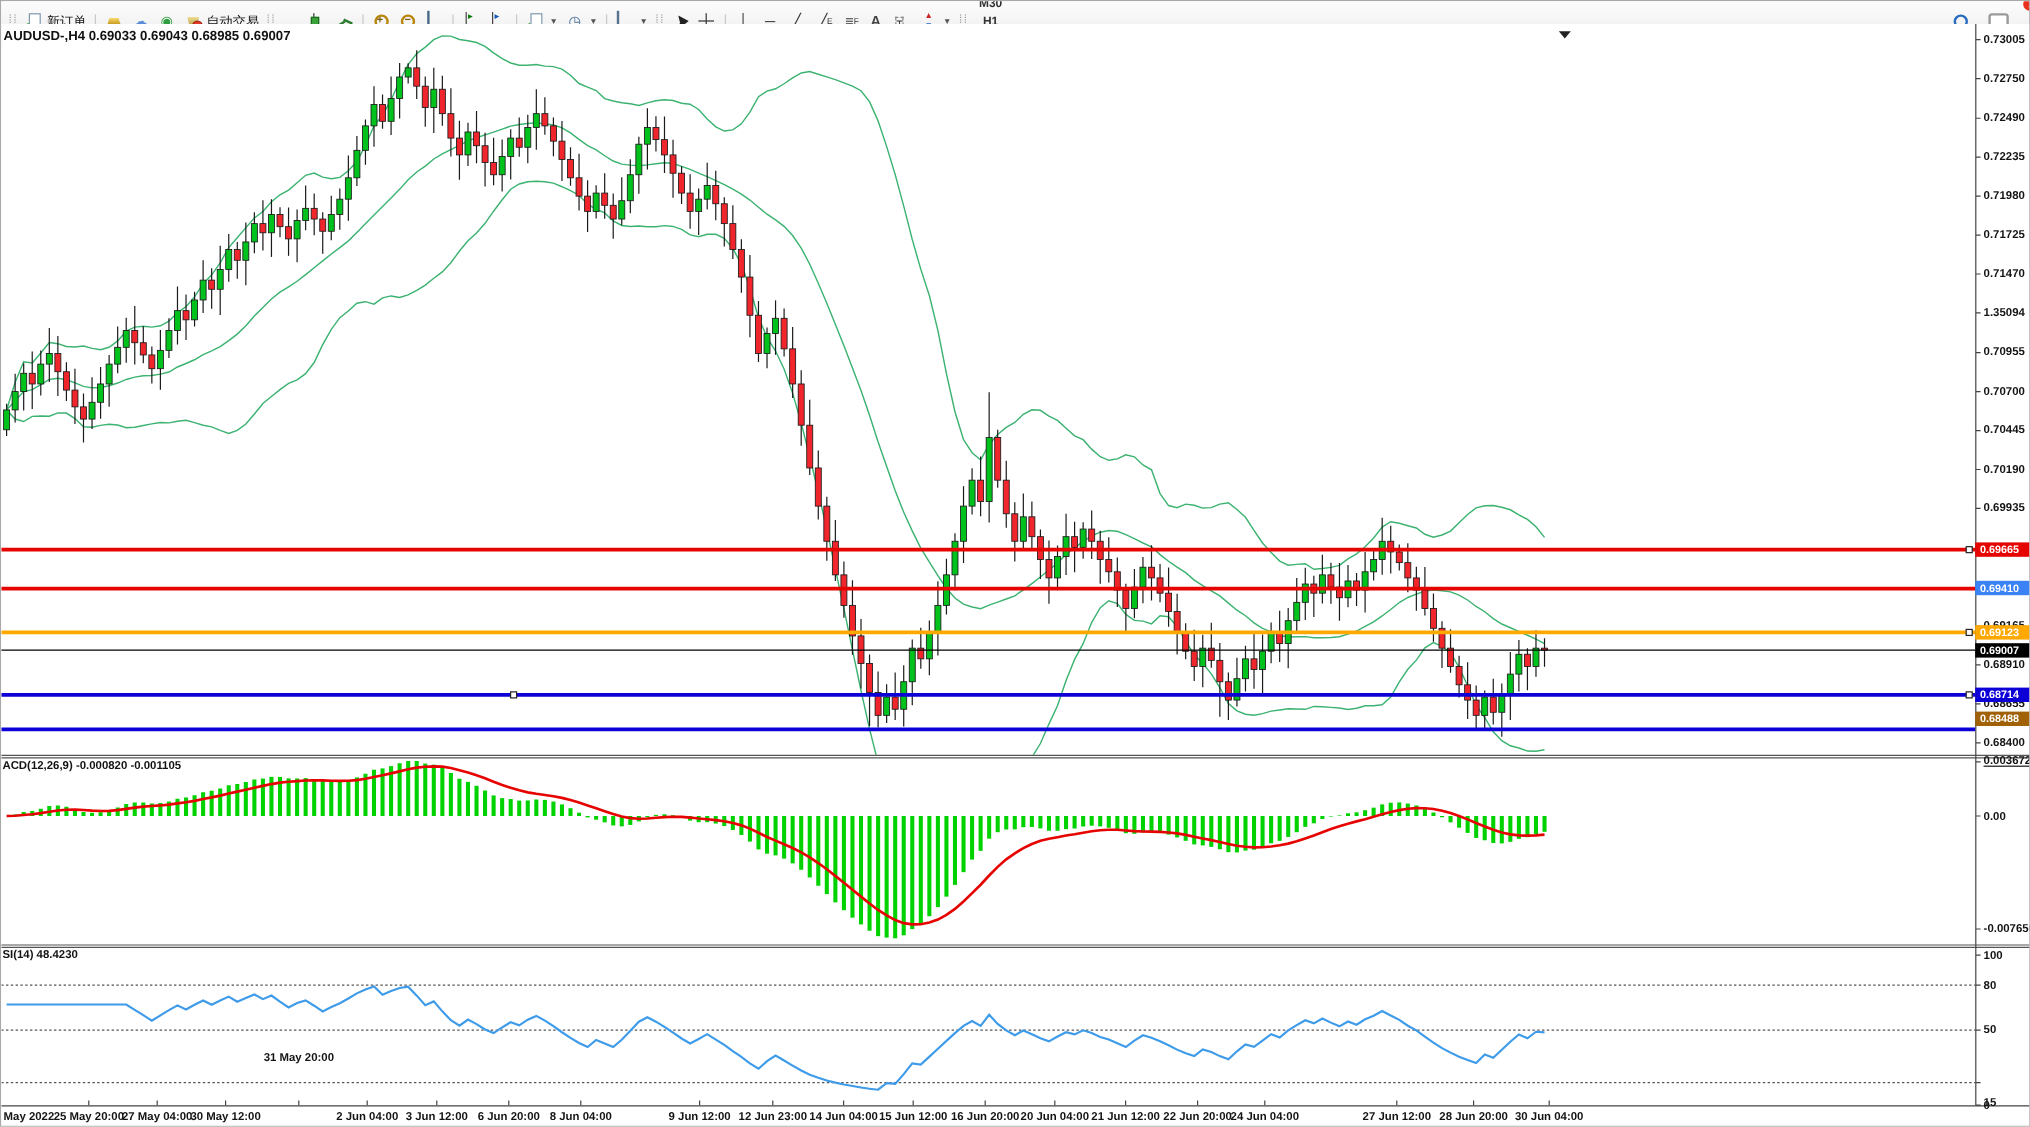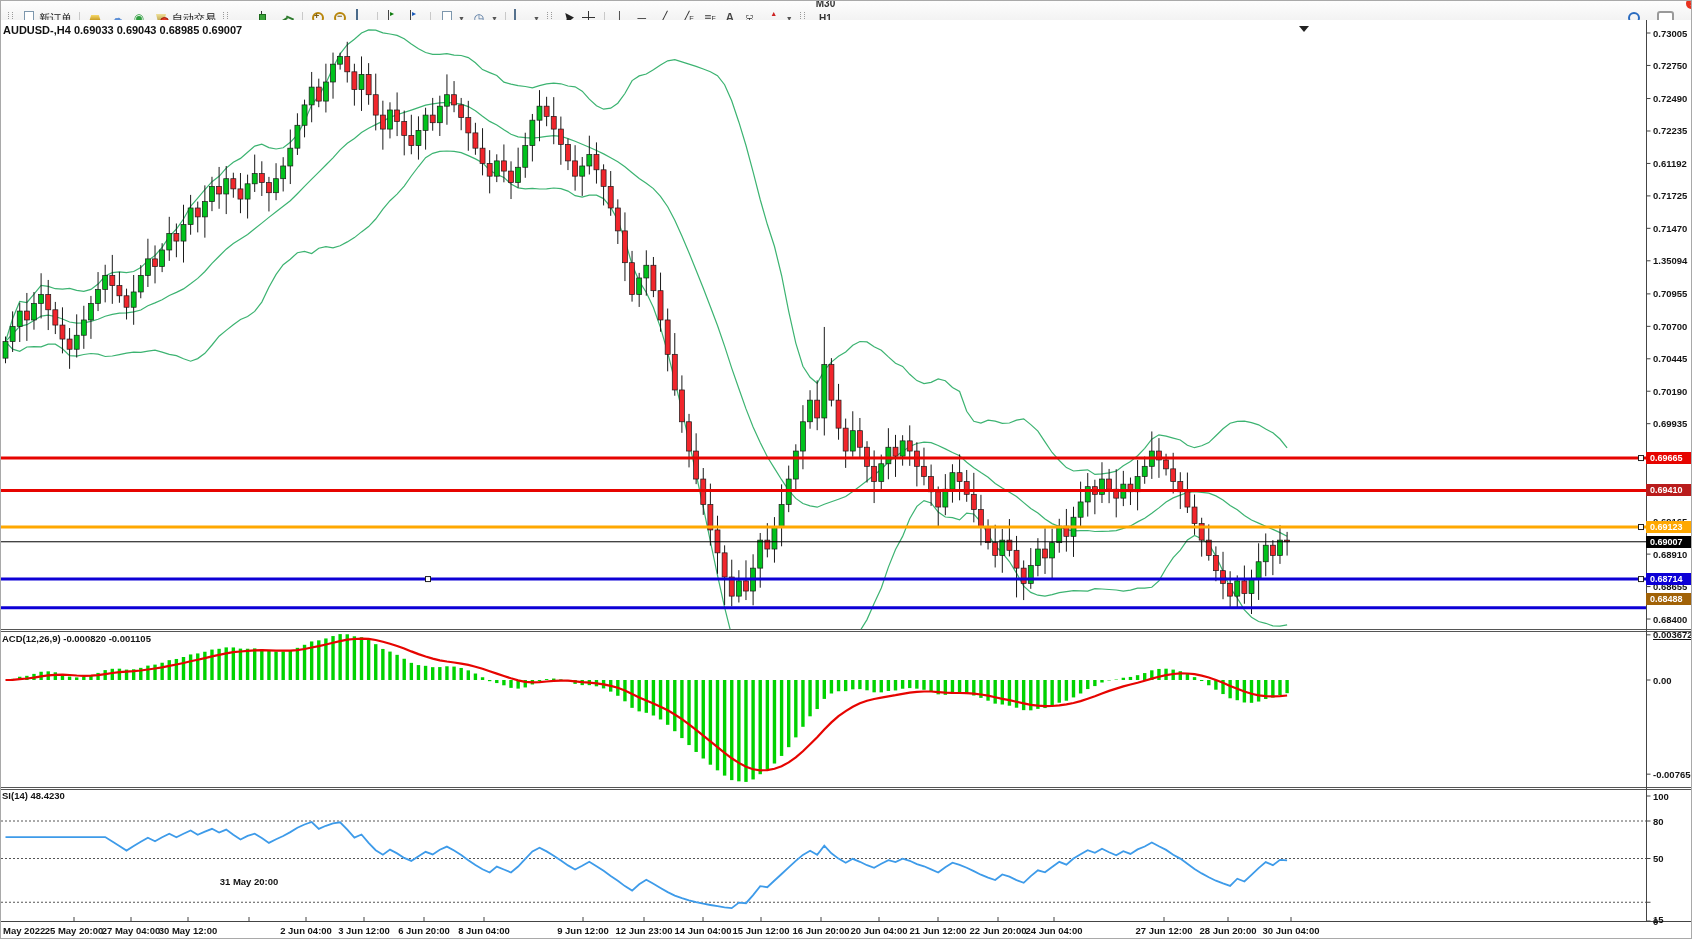--- a/index.html
+++ b/index.html
@@ -830,21 +830,21 @@
         <line x1="1290" y1="897" x2="1290" y2="901" stroke="#444"></line>
       </svg>
     <div id="overlay">
       <div id="title">AUDUSD-,H4  0.69033 0.69043 0.68985 0.69007</div>
       <div class="paneLbl" style="left:1px;top:613px;">ACD(12,26,9) -0.000820 -0.001105</div>
       <div class="paneLbl" style="left:1px;top:770px;">SI(14) 48.4230</div>
     <div class="axlbl" style="left: 1652px; top: 7.5px;">0.73005</div>
         <div class="axlbl" style="left: 1652px; top: 39.951px;">0.72750</div>
         <div class="axlbl" style="left: 1652px; top: 73.0383px;">0.72490</div>
         <div class="axlbl" style="left: 1652px; top: 105.489px;">0.72235</div>
-        <div class="axlbl" style="left: 1652px; top: 137.94px;">0.61192</div>
+        <div class="axlbl" style="left: 1652px; top: 137.94px;">0.71980</div>
         <div class="axlbl" style="left: 1652px; top: 170.391px;">0.71725</div>
         <div class="axlbl" style="left: 1652px; top: 202.842px;">0.71470</div>
         <div class="axlbl" style="left: 1652px; top: 235.293px;">1.35094</div>
         <div class="axlbl" style="left: 1652px; top: 268.381px;">0.70955</div>
         <div class="axlbl" style="left: 1652px; top: 300.832px;">0.70700</div>
         <div class="axlbl" style="left: 1652px; top: 333.283px;">0.70445</div>
         <div class="axlbl" style="left: 1652px; top: 365.734px;">0.70190</div>
         <div class="axlbl" style="left: 1652px; top: 398.185px;">0.69935</div>
         <div class="axlbl" style="left: 1652px; top: 430.636px;">0.69680</div>
         <div class="axlbl" style="left: 1652px; top: 463.723px;">0.69420</div>
@@ -854,21 +854,21 @@
         <div class="axlbl" style="left: 1652px; top: 593.527px;">0.68400</div>
         <div class="axlbl" style="left: 1652px; top: 609.334px; text-decoration: underline;">0.003672</div>
         <div class="axlbl" style="left: 1652px; top: 654.5px;">0.00</div>
         <div class="axlbl" style="left: 1652px; top: 748.669px;">-0.007656</div>
         <div class="axlbl" style="left: 1652px; top: 770.5px;">100</div>
         <div class="axlbl" style="left: 1652px; top: 795.5px;">80</div>
         <div class="axlbl" style="left: 1652px; top: 833px;">50</div>
         <div class="axlbl" style="left: 1652px; top: 876.75px; margin-top: 17px;">15</div>
         <div class="axlbl" style="left: 1652px; top: 895.5px;">0</div>
         <div class="pricebox" style="top: 432.045px; background: rgb(230, 4, 0);">0.69665</div>
-        <div class="pricebox" style="top: 464.496px; background: #b91c1c;">0.69410</div>
+        <div class="pricebox" style="top: 464.496px; background: #3b82f6;">0.69410</div>
         <div class="pricebox" style="top: 501.019px; background: rgb(255, 168, 0);">0.69123</div>
         <div class="pricebox" style="top: 553.068px; background: rgb(13, 0, 214);">0.68714</div>
         <div class="pricebox" style="top: 573px; background: #a16207;">0.68488</div>
         <div class="pricebox" style="top: 515.781px; background: rgb(0, 0, 0);">0.69007</div>
         <div class="tlbl left" style="top: 905px; left: 2px;">May 2022</div>
         <div class="tlbl" style="top: 905px; left: 73px;">25 May 20:00</div>
         <div class="tlbl" style="top: 905px; left: 130px;">27 May 04:00</div>
         <div class="tlbl" style="top: 905px; left: 187px;">30 May 12:00</div>
         <div class="tlbl" style="top: 856px; left: 248px;">31 May 20:00</div>
         <div class="tlbl" style="top: 905px; left: 305px;">2 Jun 04:00</div>

